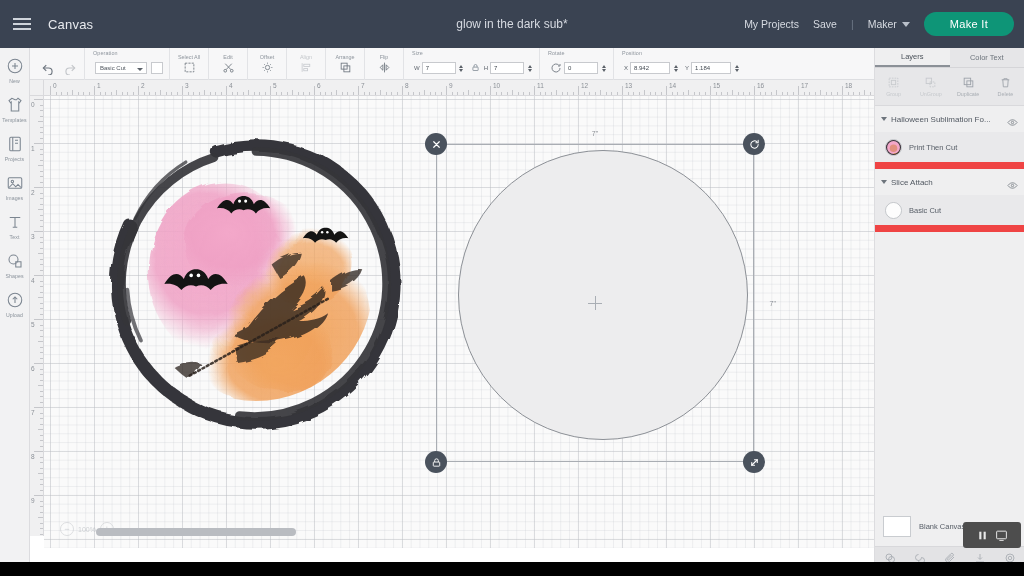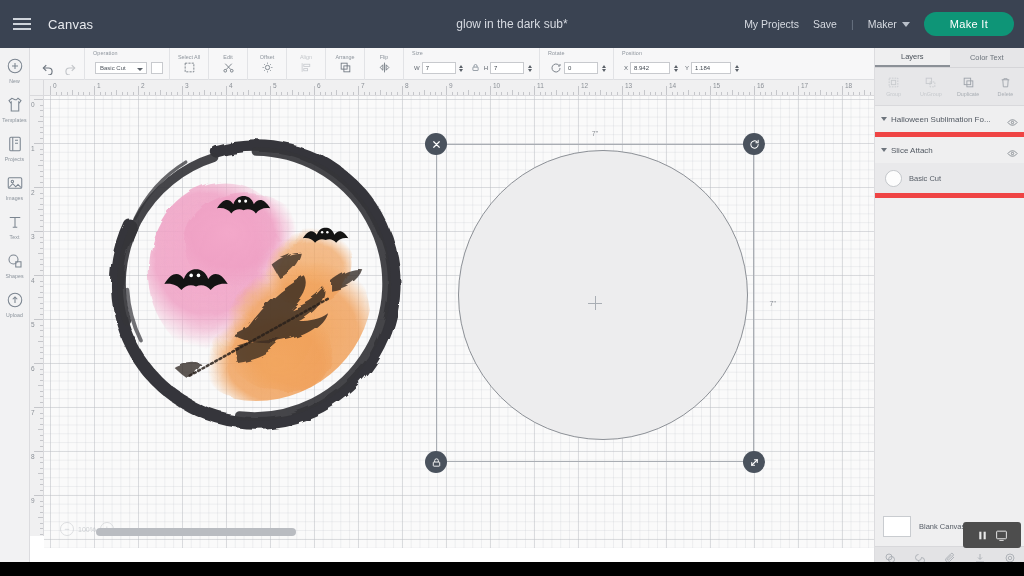--- a/index.html
+++ b/index.html
@@ -134,21 +134,21 @@
   
   .rpanel { position:absolute; right:0; top:48px; width:150px; height:528px; background:#efeff0; border-left:1px solid #dcdcdf;}
   .rtabs { display:flex; height:20px; border-bottom:1px solid #d5d5d8; }
   .rtab { flex:1; display:flex; align-items:center; justify-content:center; font-size:7.5px; color:#6c737b; cursor:pointer; background:#e6e6e8;}
   .rtab.on { background:#efeff0; color:#4b525a; border-bottom:2px solid #8b9097; }
   .racts { display:flex; height:38px; background:#e7e7e9; border-bottom:1px solid #d9d9dc;}
   .ract { flex:1; display:flex; flex-direction:column; align-items:center; justify-content:center; gap:2px; cursor:pointer;}
   .ract .ic { color:#9ba1a8; display:flex; } .ract .ic svg{width:13px;height:13px;}
   .ract .tx { font-size:5.4px; color:#a9aeb4;}
   .ract.dim .ic { color:#c6c9cd; } .ract.dim .tx{ color:#c6c9cd;}
-  .lgroup { border-bottom:5px solid #ef4444; }
+  .lgroup { border-bottom:7px solid #ef4444; }
   .lhead { height:26px; display:flex; align-items:center; padding:0 6px; gap:4px; cursor:pointer; background:#efeff0;}
   .tri { width:0;height:0;border-left:3.5px solid transparent;border-right:3.5px solid transparent;border-top:4.5px solid #6d747c;}
   .lhead .nm { font-size:8px; color:#525962; flex:1; overflow:hidden; white-space:nowrap;}
   .eye { width:11px;height:11px;color:#6d747c; cursor:pointer;}
   .eye svg{width:11px;height:11px;}
   .lrow { height:30px; display:flex; align-items:center; gap:7px; padding:0 6px 0 10px; background:#e9e9eb; cursor:pointer;}
   .thumb { width:17px;height:17px;border-radius:50%; border:1px solid #c2c5c9; overflow:hidden; flex:none;}
   .thumb svg{width:100%;height:100%;display:block;}
   .thumb.plain{ background:#fdfdfd; }
   .lrow .nm { font-size:7.5px; color:#565d66;}
@@ -855,20 +855,31 @@
       <div class="lhead">
         <span class="tri"></span>
         <span class="nm">Halloween Sublimation Fo...</span>
         <span class="eye">
           <svg viewBox="0 0 24 24" fill="none" stroke="currentColor" stroke-width="1.6">
               <path d="M2 12s4-6 10-6 10 6 10 6-4 6-10 6-10-6-10-6z"></path>
               <circle cx="12" cy="12" r="2.6"></circle>
             </svg>
         </span>
       </div>
+      <div class="lrow">
+        <span class="thumb">
+          <svg viewBox="0 0 24 24">
+              <circle cx="12" cy="12" r="12" fill="#f3a7c9"></circle>
+              <path d="M12 24a12 12 0 0 0 11.3-8A13 13 0 0 1 12 21z" fill="#f0a05a"></path>
+              <circle cx="12" cy="13" r="6" fill="#d8865f" opacity=".7"></circle>
+              <circle cx="12" cy="12" r="11.4" fill="none" stroke="#35353a" stroke-width="2.2"></circle>
+            </svg>
+        </span>
+        <span class="nm">Print Then Cut</span>
+      </div>
     </div>
 
     <div class="lgroup">
       <div class="lhead">
         <span class="tri"></span>
         <span class="nm">Slice Attach</span>
         <span class="eye">
           <svg viewBox="0 0 24 24" fill="none" stroke="currentColor" stroke-width="1.6">
               <path d="M2 12s4-6 10-6 10 6 10 6-4 6-10 6-10-6-10-6z"></path>
               <circle cx="12" cy="12" r="2.6"></circle>

